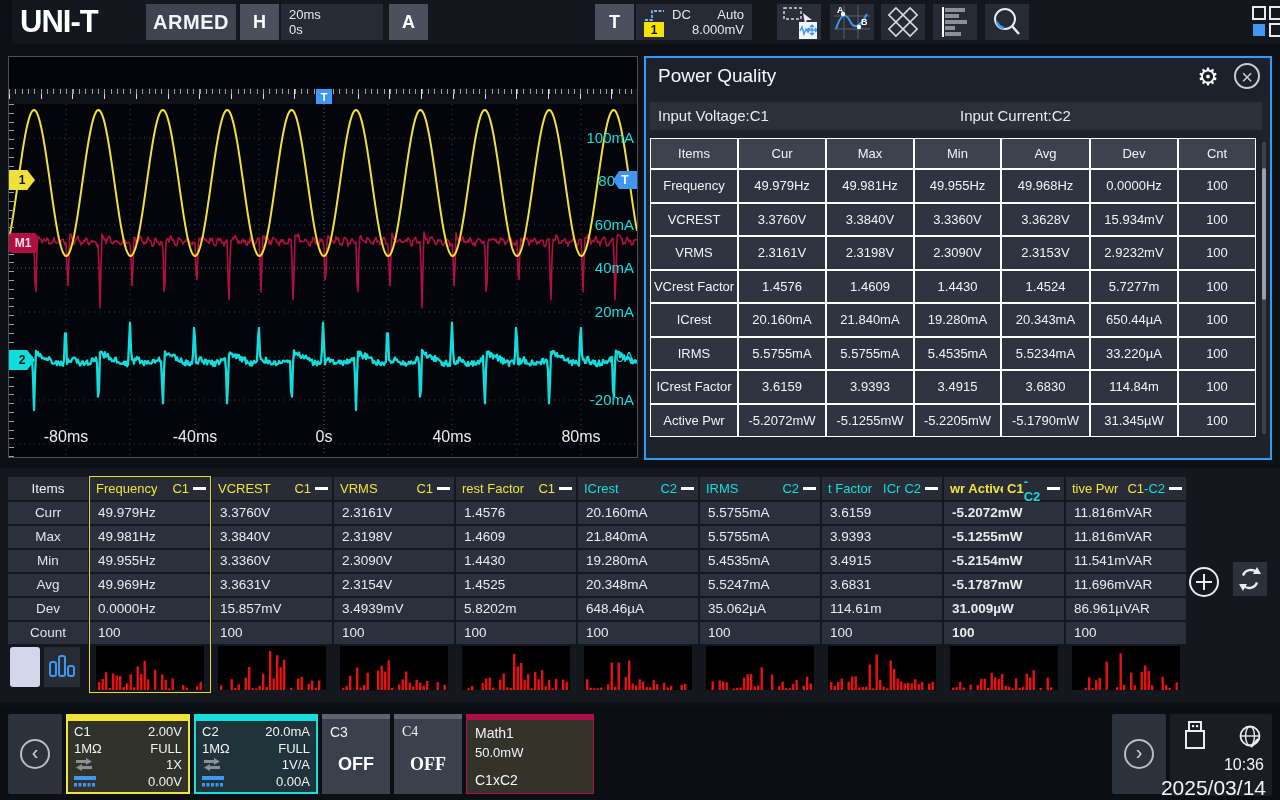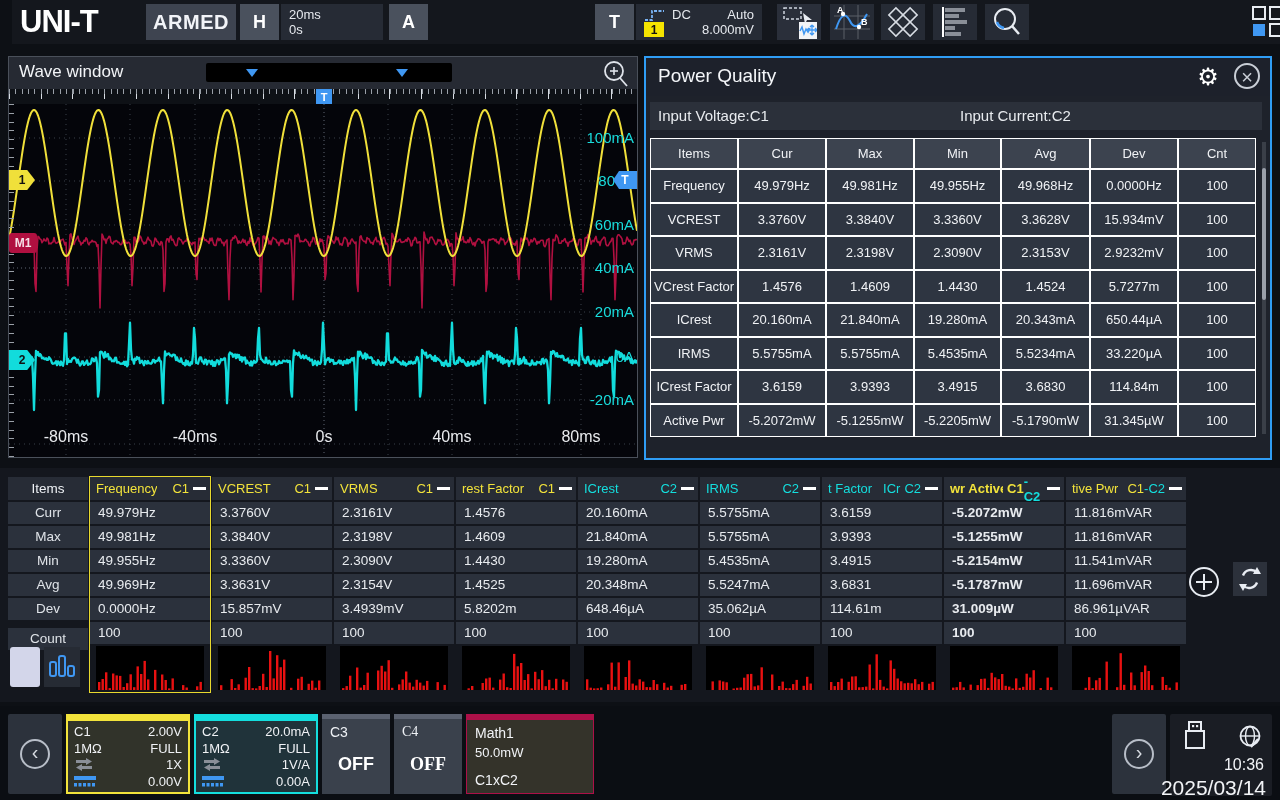--- a/index.html
+++ b/index.html
@@ -129,21 +129,21 @@
           <span>20ms</span>
         </div>
       <div class="vrow">
           <span>0s</span>
         </div>
     </div>
 
     <div class="keysq" style="left:377px">A</div>
 
     <div class="keysq" style="left:583px">T</div>
-    <div class="blk vals" style="left:624px;width:126px">
+    <div class="blk vals" style="left:624px;width:116px">
       <div class="vrow">
         <svg width="22" height="13">
           <polyline points="1,11 8,11 8,2 20,2" fill="none" stroke="#7ab4f5" stroke-width="1.8" stroke-dasharray="3 1.5"></polyline>
         </svg>
         <span style="margin-right:auto">DC</span>
         <span>Auto</span>
       </div>
       <div class="vrow">
         <span class="chip1">1</span>
         <span>8.000mV</span>
@@ -198,35 +198,20 @@
       <svg width="32" height="32">
         <rect x="1" y="1" width="12" height="12" fill="none" stroke="#e8ecf2" stroke-width="2"></rect>
         <rect x="18" y="1" width="12" height="12" fill="none" stroke="#e8ecf2" stroke-width="2"></rect>
         <rect x="1" y="18" width="12" height="12" fill="#3f97f2"></rect>
         <rect x="18" y="18" width="12" height="12" fill="none" stroke="#e8ecf2" stroke-width="2"></rect>
       </svg>
     </div>
   </header>
 
   <section class="wavewin">
-    <div class="wwhead">
-      <span class="wwtitle">Wave window</span>
-      <div class="wwdrop">
-        <span class="tri" style="left:40px"></span>
-        <span class="tri" style="left:190px"></span>
-      </div>
-      <div class="wwmag">
-        <svg width="30" height="30">
-          <circle cx="13" cy="12" r="9" fill="none" stroke="#dfe3ea" stroke-width="1.8"></circle>
-          <line x1="13" y1="8" x2="13" y2="16" stroke="#dfe3ea" stroke-width="1.6"></line>
-          <line x1="9" y1="12" x2="17" y2="12" stroke="#dfe3ea" stroke-width="1.6"></line>
-          <line x1="19" y1="19" x2="26" y2="27" stroke="#dfe3ea" stroke-width="1.8"></line>
-        </svg>
-      </div>
-    </div>
     <div class="hruler">
       <div class="tmark">T</div>
     </div>
     <div class="plot">
       <svg id="wavesvg" width="628" height="352">
           <line x1="57" y1="0" x2="57" y2="352" stroke="#394049" stroke-dasharray="1 4"></line>
           <line x1="121" y1="0" x2="121" y2="352" stroke="#394049" stroke-dasharray="1 4"></line>
           <line x1="186" y1="0" x2="186" y2="352" stroke="#394049" stroke-dasharray="1 4"></line>
           <line x1="250" y1="0" x2="250" y2="352" stroke="#394049" stroke-dasharray="1 4"></line>
           <line x1="379" y1="0" x2="379" y2="352" stroke="#394049" stroke-dasharray="1 4"></line>
@@ -370,21 +355,21 @@
 
   <section class="measbar">
     <div class="itemscol">
       <div class="ihead">Items</div>
       <div id="items-rows">
           <div class="irow" style="top: 25px;">Curr</div>
           <div class="irow" style="top: 49px;">Max</div>
           <div class="irow" style="top: 73px;">Min</div>
           <div class="irow" style="top: 97px;">Avg</div>
           <div class="irow" style="top: 121px;">Dev</div>
-          <div class="irow" style="top: 151px;">Count</div>
+          <div class="irow" style="top: 145px;">Count</div>
         </div>
     </div>
     <div id="meas-cols">
         <div class="meas-col sel" style="left: 90px;">
           <div class="mcol-head">
             <span class="mlbl c1">Frequency</span>
             <span class="c1">C1</span>
             <span class="mdash"></span>
           </div>
           <div class="mcell" style="top: 25px;">49.979Hz</div>

